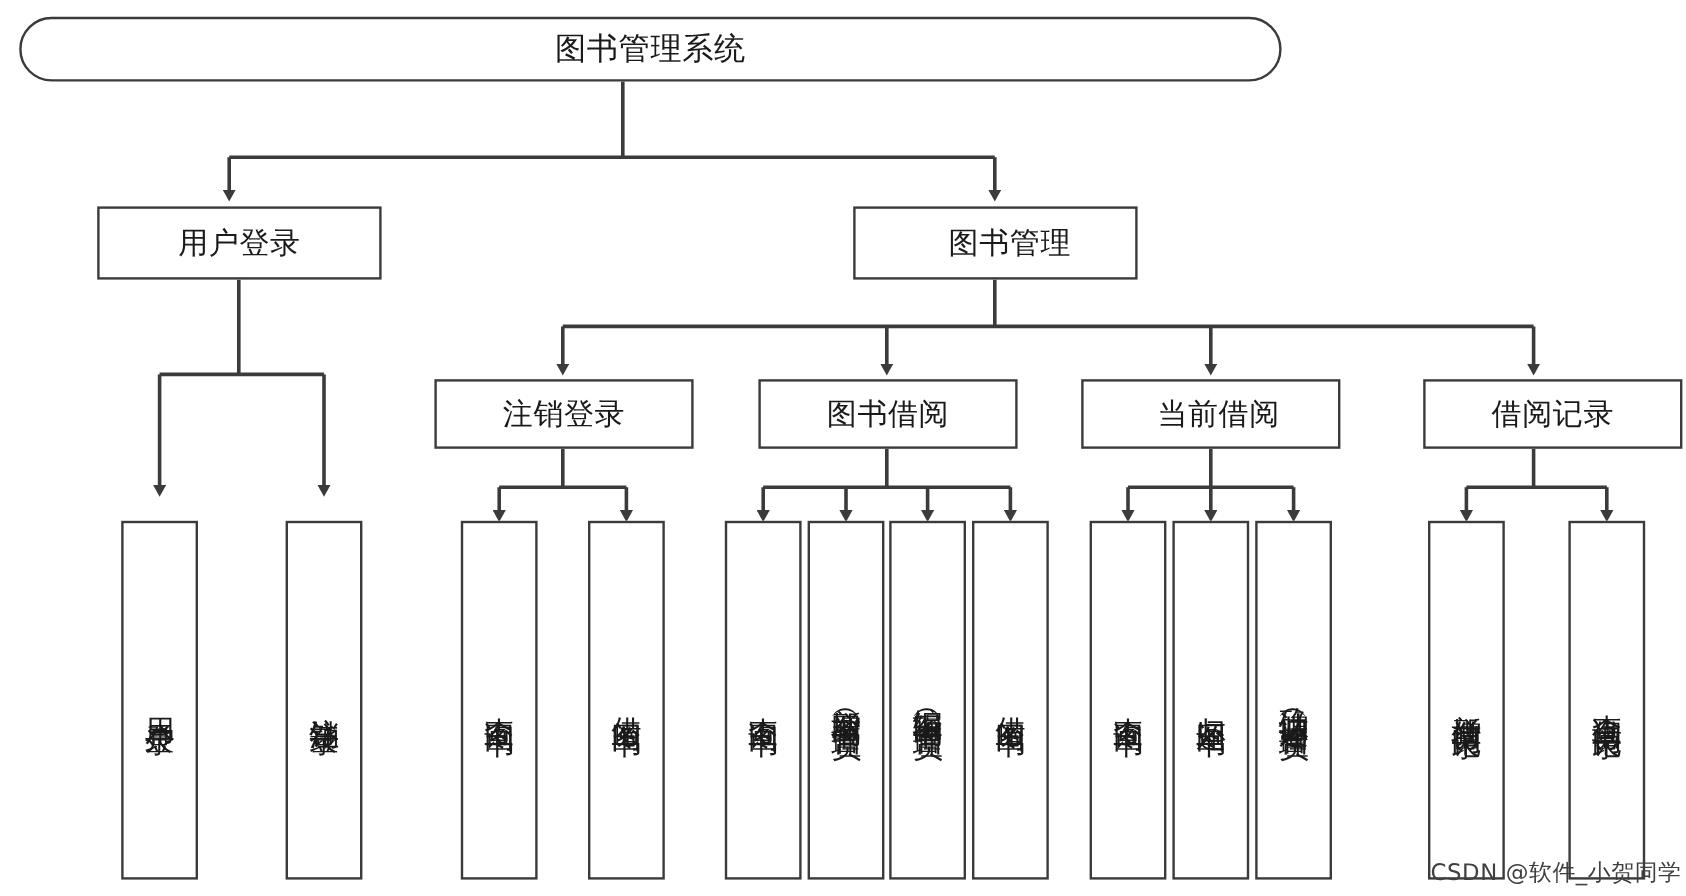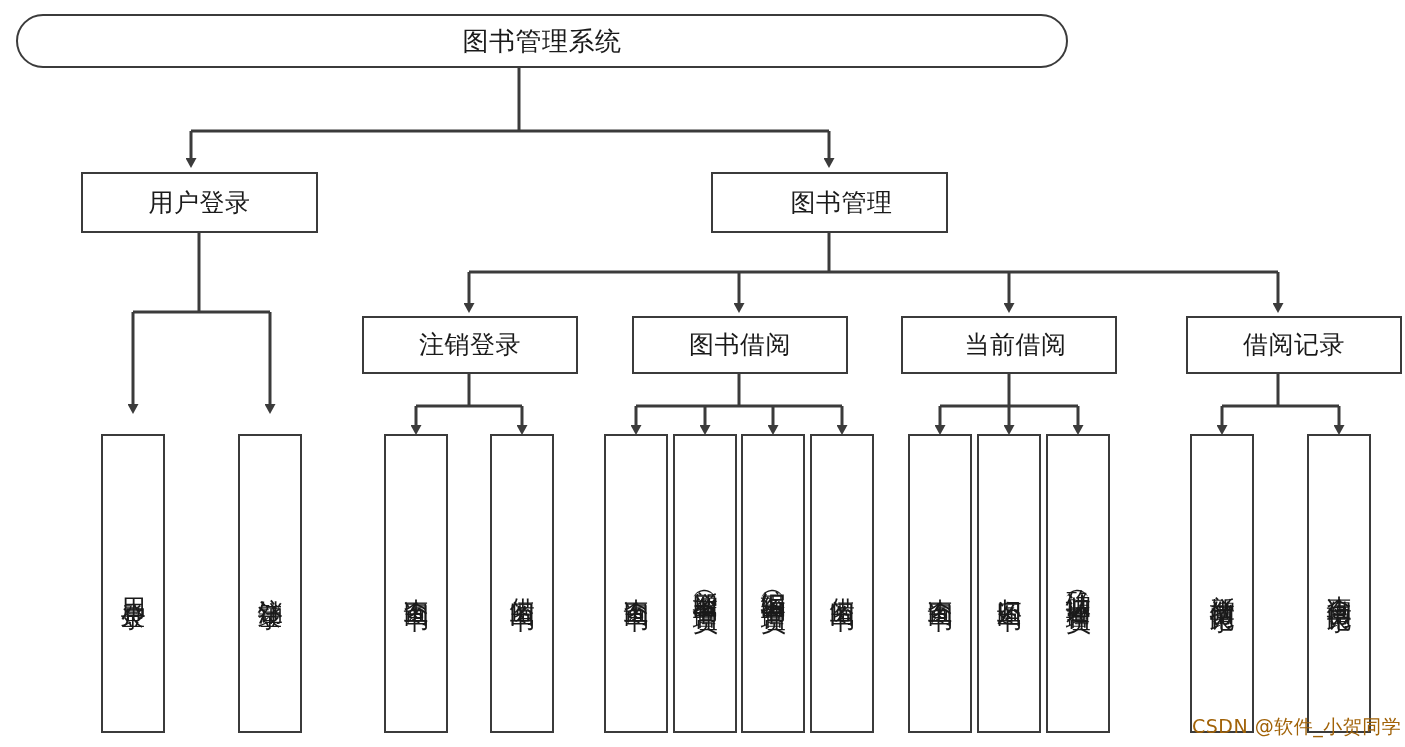--- a/index.html
+++ b/index.html
@@ -48,21 +48,21 @@
   svg.edges {
     position: absolute;
     left: 0;
     top: 0;
     width: 1405px;
     height: 747px;
     pointer-events: none;
   }
   .watermark {
     position: absolute;
-    color: #a16207;
+    color: #404040;
     font-size: 19px;
     white-space: nowrap;
     letter-spacing: 0.5px;
   }
 </style>
 </head>
 <body>
 
 <div id="canvas">
 

